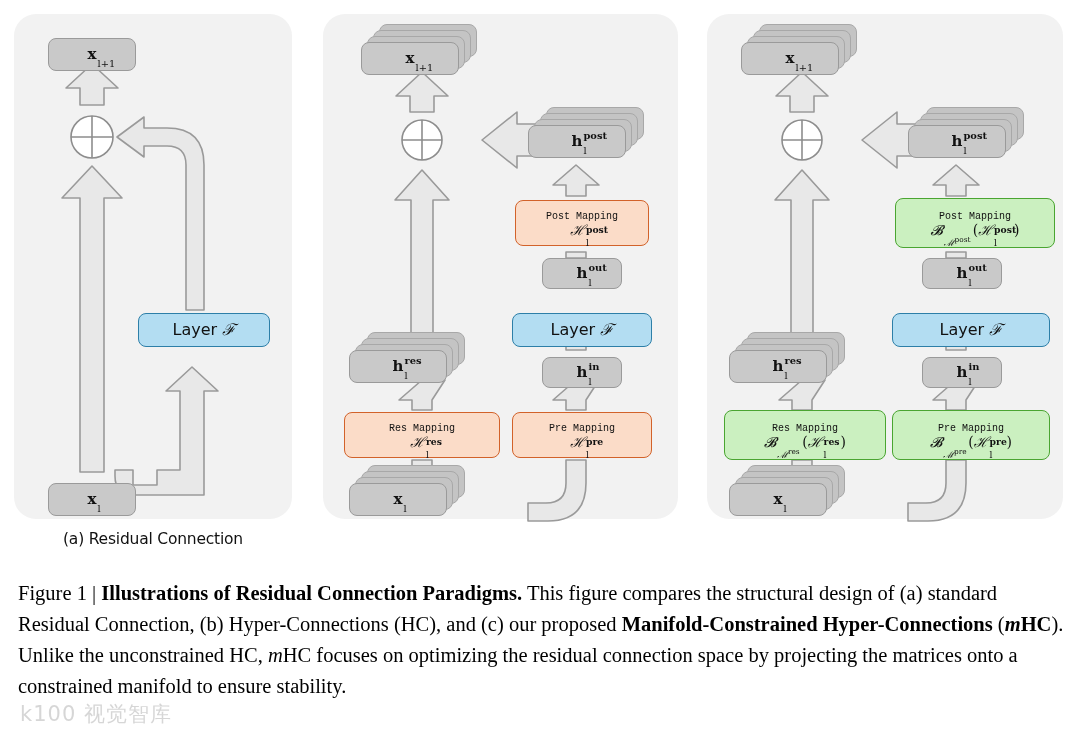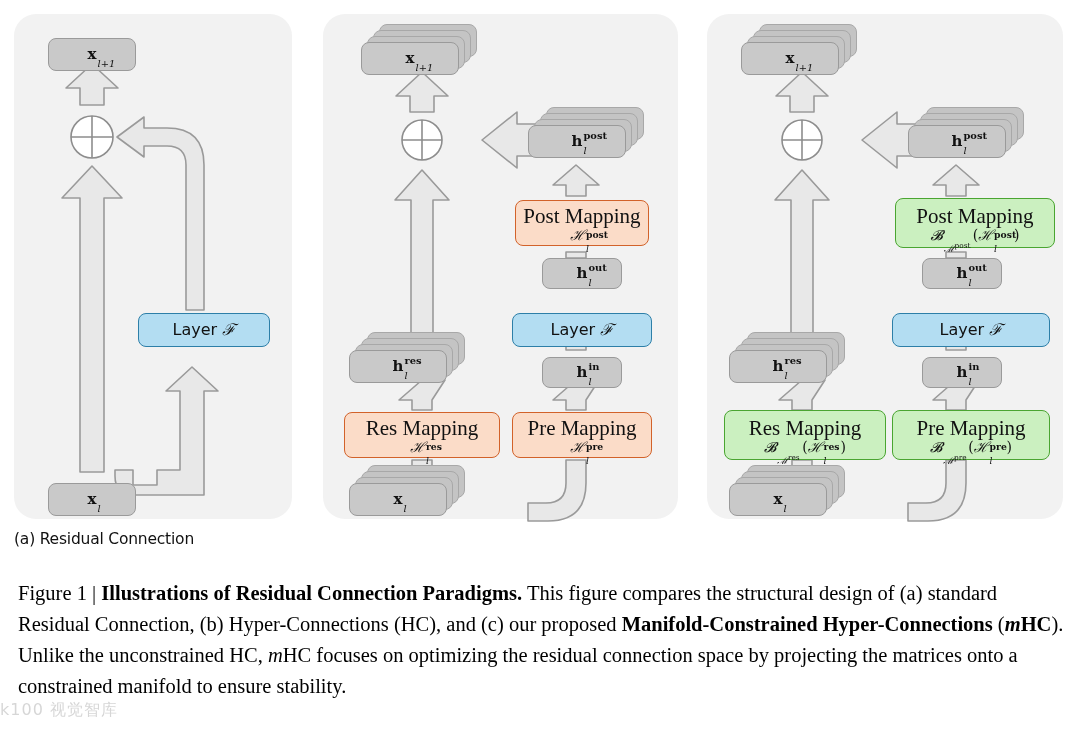--- a/index.html
+++ b/index.html
@@ -4,77 +4,77 @@
 <style>
   html,body{margin:0;padding:0;}
   body{
     width:1080px;height:744px;background:#ffffff;
     font-family:"Liberation Sans",sans-serif;
     overflow:hidden;position:relative;
   }
   #figure{position:absolute;left:0;top:0;width:1080px;height:570px;}
   .panel{position:absolute;background:#f2f2f2;border-radius:22px;}
   .panel-caption{
-    position:absolute;
+    position:absolute;text-align:center;
     font-family:"DejaVu Sans",sans-serif;
     font-size:15.5px;color:#111;letter-spacing:-0.2px;
     white-space:nowrap;
   }
   .panel-caption i{font-style:italic;}
 
   
   .node{
     position:absolute;box-sizing:border-box;
     border-radius:8px;border:1.6px solid #9a9a9a;
     background:#c9c9c9;
     display:flex;align-items:center;justify-content:center;
     font-family:"DejaVu Serif",serif;
     font-size:15px;color:#111;line-height:1;
     z-index:6;
   }
   .node.blue{background:#b3ddf2;border-color:#2d7fa8;font-family:"DejaVu Sans",sans-serif;font-size:16px;}
   .node.peach{background:#fbdcc8;border-color:#d2622a;font-family:"DejaVu Sans",sans-serif;}
   .node.green{background:#cbf0c0;border-color:#4aa531;font-family:"DejaVu Sans",sans-serif;}
   .node.map{flex-direction:column;gap:1px;padding-top:2px;}
-  .node .maplabel{font-family:Liberation Serif, serif;font-size:21px;}
+  .node .maplabel{font-family:Liberation Mono, monospace;font-size:10px;}
   .node .mapformula{font-family:"DejaVu Serif",serif;font-size:14px;}
 
   
   .stack{position:absolute;z-index:5;}
   .stack .sheet{
     position:absolute;box-sizing:border-box;
     border-radius:8px;border:1.6px solid #a8a8a8;
     background:#c4c4c4;
   }
 
   
   .mathvar{font-family:"DejaVu Serif",serif;font-weight:bold;font-style:normal;}
   sub,sup{font-size:0.66em;line-height:0;}
   .supsub{display:inline-block;vertical-align:baseline;position:relative;width:0;}
   .supsub .s-up{position:absolute;left:1px;top:-1.05em;font-size:0.66em;font-weight:bold;white-space:nowrap;}
-  .supsub .s-dn{position:absolute;left:1px;top:0.42em;font-size:0.66em;font-style:italic;white-space:nowrap;}
+  .supsub .s-dn{position:absolute;left:1px;top:0.42em;font-size:0.66em;white-space:nowrap;}
   .cal{font-family:"DejaVu Serif",serif;font-style:italic;}
 
   
   svg.wire{position:absolute;left:0;top:0;width:1080px;height:570px;overflow:visible;z-index:1;}
   .ar{fill:#e8e8e8;stroke:#9a9a9a;stroke-width:1.6;stroke-linejoin:round;}
   .plus{fill:#ffffff;stroke:#8d8d8d;stroke-width:1.6;}
   .plusline{stroke:#8d8d8d;stroke-width:1.6;}
 
   
   #caption{
     position:absolute;left:18px;top:578px;width:1046px;
     font-family:"Liberation Serif","DejaVu Serif",serif;
     font-size:20.5px;line-height:31px;color:#000;text-align:left;
   }
   #caption b{font-weight:bold;}
   #caption i{font-style:italic;}
   .wm{
-    position:absolute;left:0;top:700px;
-    font-family:"DejaVu Sans",sans-serif;font-size:16px;
+    position:absolute;left:20px;top:700px;
+    font-family:"DejaVu Sans",sans-serif;font-size:21px;
     color:rgba(120,120,120,0.30);letter-spacing:1px;
     pointer-events:none;user-select:none;text-align:center;
   }
 </style>
 </head>
 <body>
 
 <div id="figure">
 
   <div class="panel" style="left:14px;top:14px;width:278px;height:505px;"></div>

